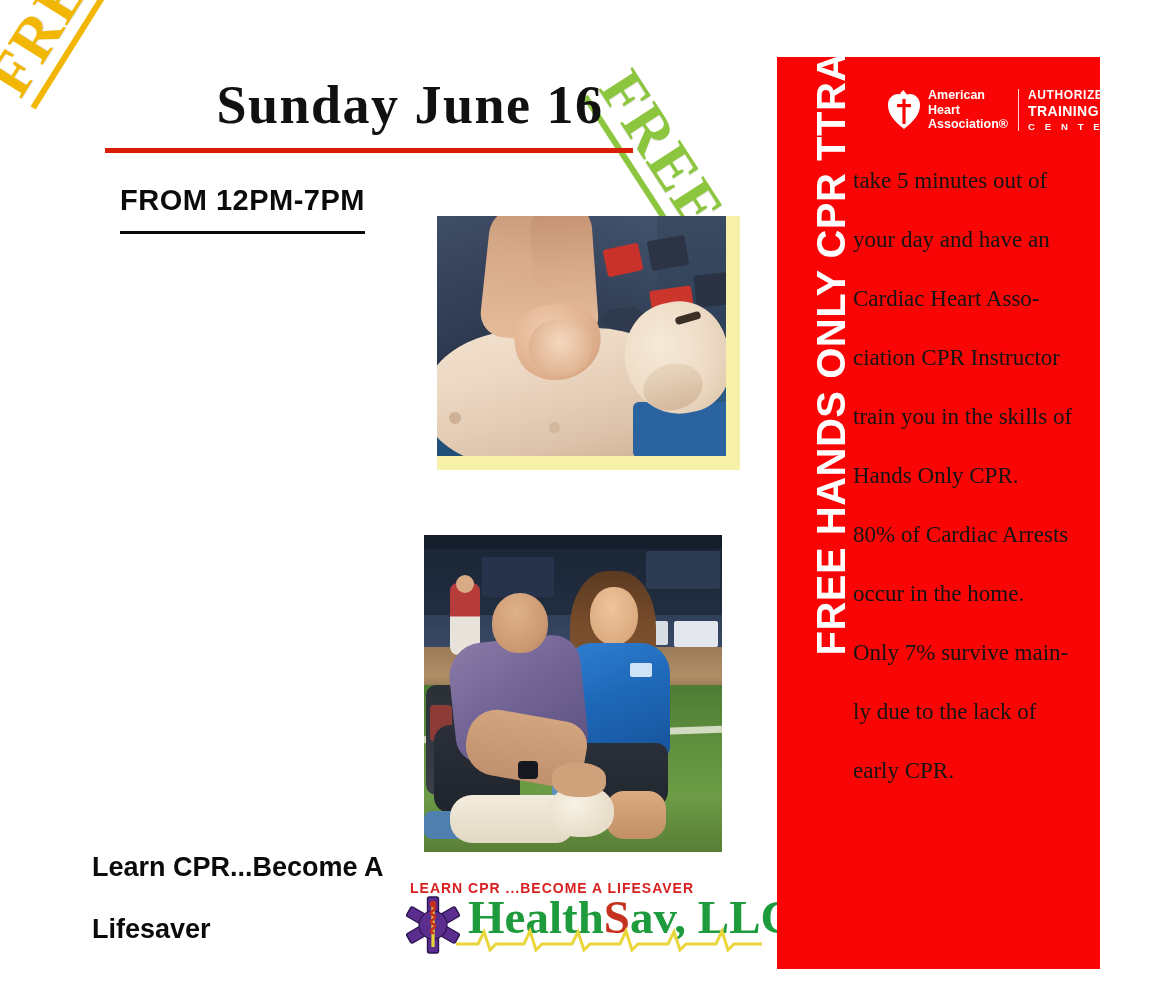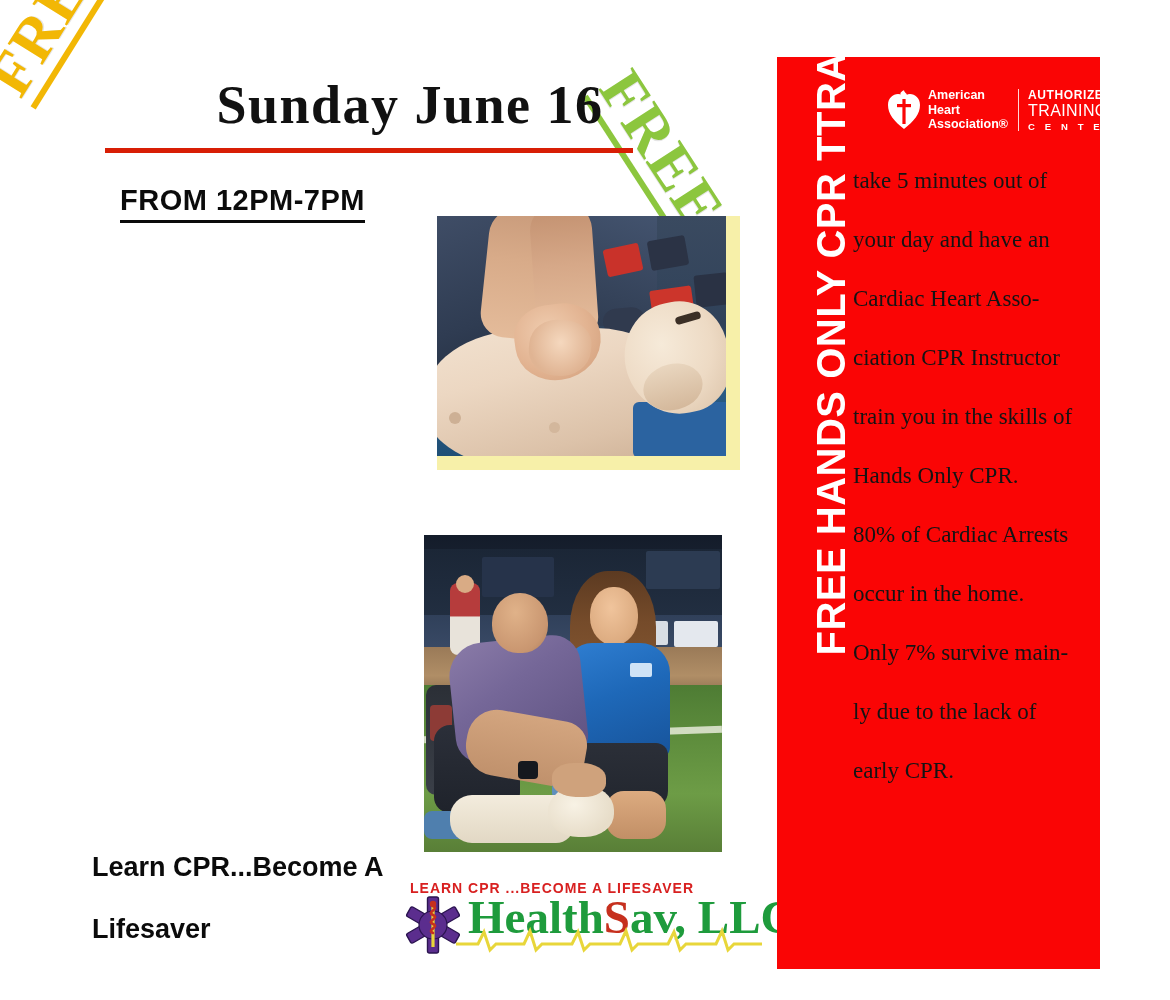--- a/index.html
+++ b/index.html
@@ -81,21 +81,21 @@
   #time-line {
     position: absolute;
     left: 120px;
     top: 184px;
     font-family: "Liberation Sans", sans-serif;
     font-weight: bold;
     font-size: 29px;
     letter-spacing: 0.5px;
     color: #0b0b0b;
     border-bottom: 3px solid #0b0b0b;
-    padding-bottom: 3px;
+    padding-bottom: 14px;
   }
   #body-copy {
     position: absolute;
     left: 92px;
     top: 242px;
     width: 330px;
     font-family: "Liberation Sans", sans-serif;
     font-weight: bold;
     font-size: 27px;
     line-height: 49px;
@@ -353,21 +353,21 @@
     background: rgba(255,255,255,.85);
     margin: 0 9px 0 10px;
     flex: 0 0 auto;
   }
   #aha-atc {
     font-family: "Liberation Sans", sans-serif;
     color: #ffffff;
     white-space: nowrap;
   }
   #aha-atc .l1 { font-size: 12px; font-weight: bold; letter-spacing: .6px; line-height: 14px; }
-  #aha-atc .l2 { font-size: 16px; font-weight: normal; letter-spacing: .4px; line-height: 18px; }
+  #aha-atc .l2 { font-size: 14px; font-weight: bold; letter-spacing: .4px; line-height: 18px; }
   #aha-atc .l3 { font-size: 9.5px; font-weight: bold; letter-spacing: 3.6px; line-height: 13px; }
   #red-copy {
     position: absolute;
     left: 76px;
     top: 94px;
     width: 236px;
     font-family: "Liberation Serif", serif;
     font-size: 23px;
     line-height: 59px;
     color: #141414;

